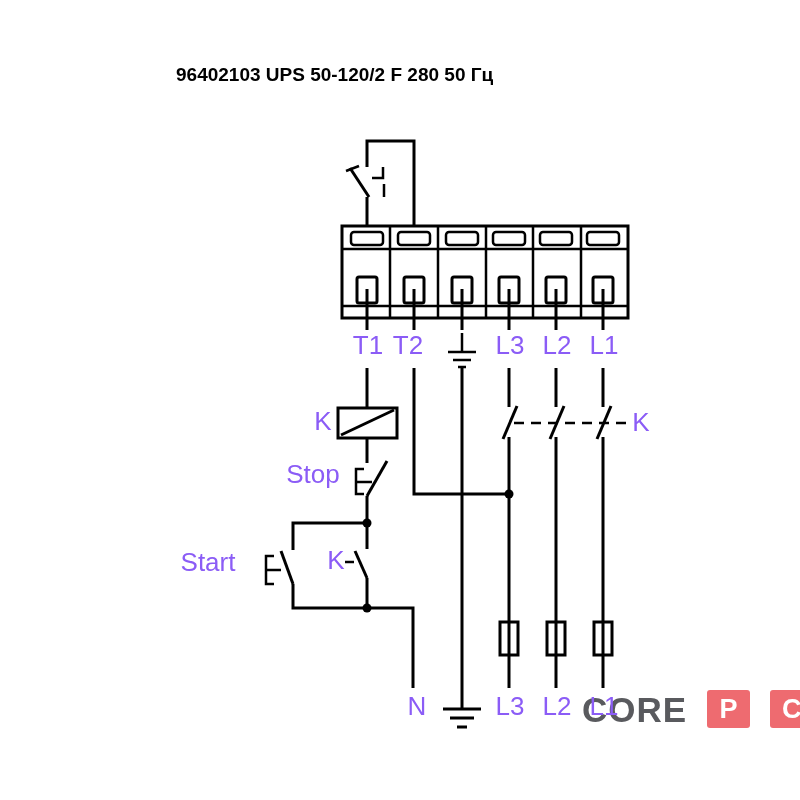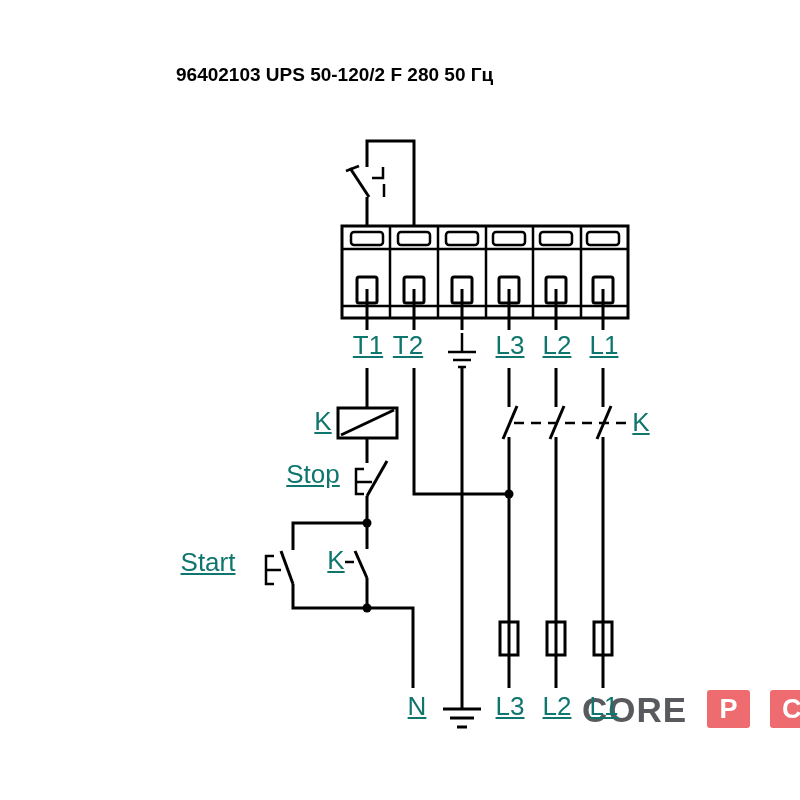--- a/index.html
+++ b/index.html
@@ -2,22 +2,22 @@
 <html><head>
 <meta charset="utf-8">
 <style>
   html,body{margin:0;padding:0;background:#ffffff;}
   .stage{
     position:relative;width:800px;height:800px;background:#ffffff;
     font-family:"Liberation Sans",sans-serif;overflow:hidden;
   }
   svg.diagram{position:absolute;left:0;top:0;z-index:2;}
   .lbl{
-    position:absolute;z-index:3;color:#0f766e;font-size:26px;line-height:26px;
-    white-space:nowrap;transform:translate(-50%,-50%);text-decoration:underline;
+    position:absolute;z-index:3;color:#8b5cf6;font-size:26px;line-height:26px;
+    white-space:nowrap;transform:translate(-50%,-50%);
   }
   .title{
     position:absolute;z-index:3;left:148px;top:64px;color:#000;
     font-size:19px;font-weight:bold;white-space:nowrap;margin-left:28px;
   }
   .watermark{
     position:absolute;z-index:1;left:582px;top:690px;height:40px;
     display:flex;gap:20px;
   }
   .wm-core{

